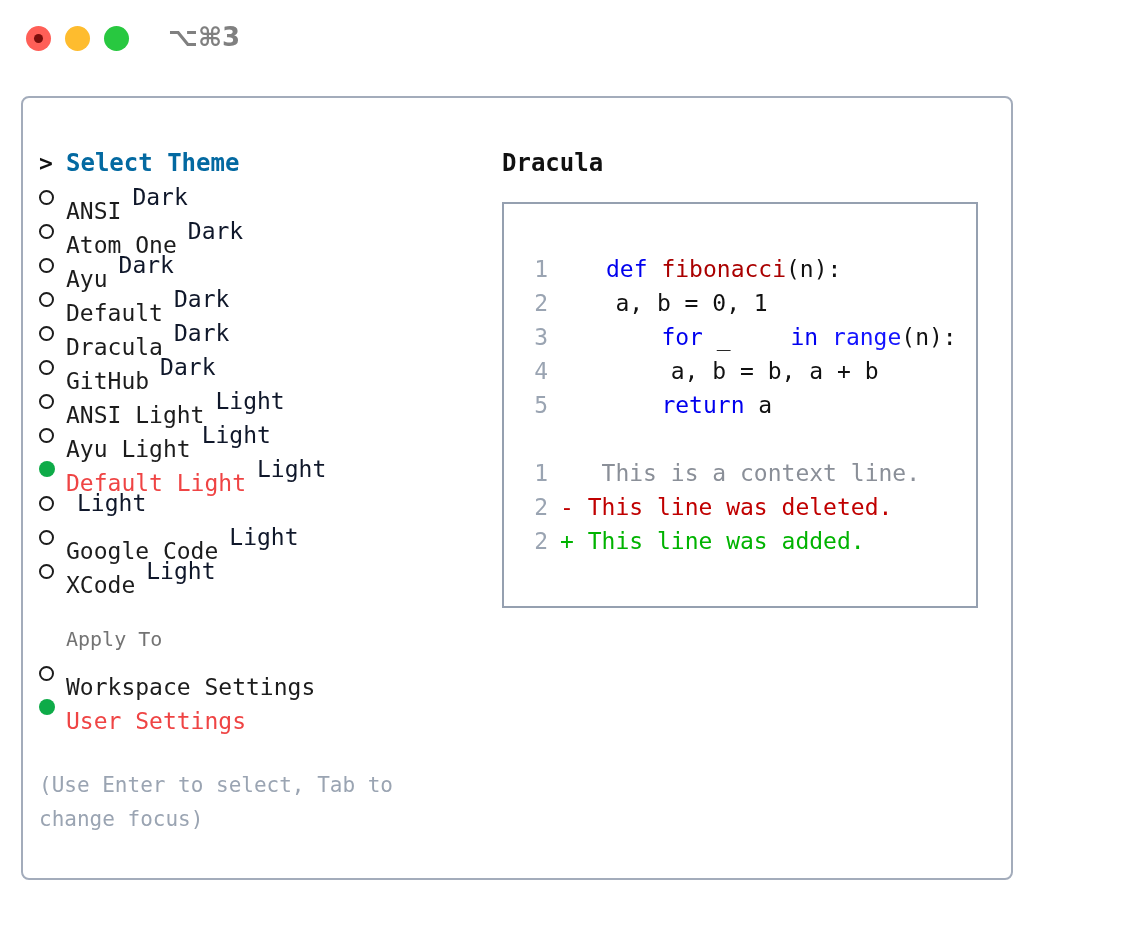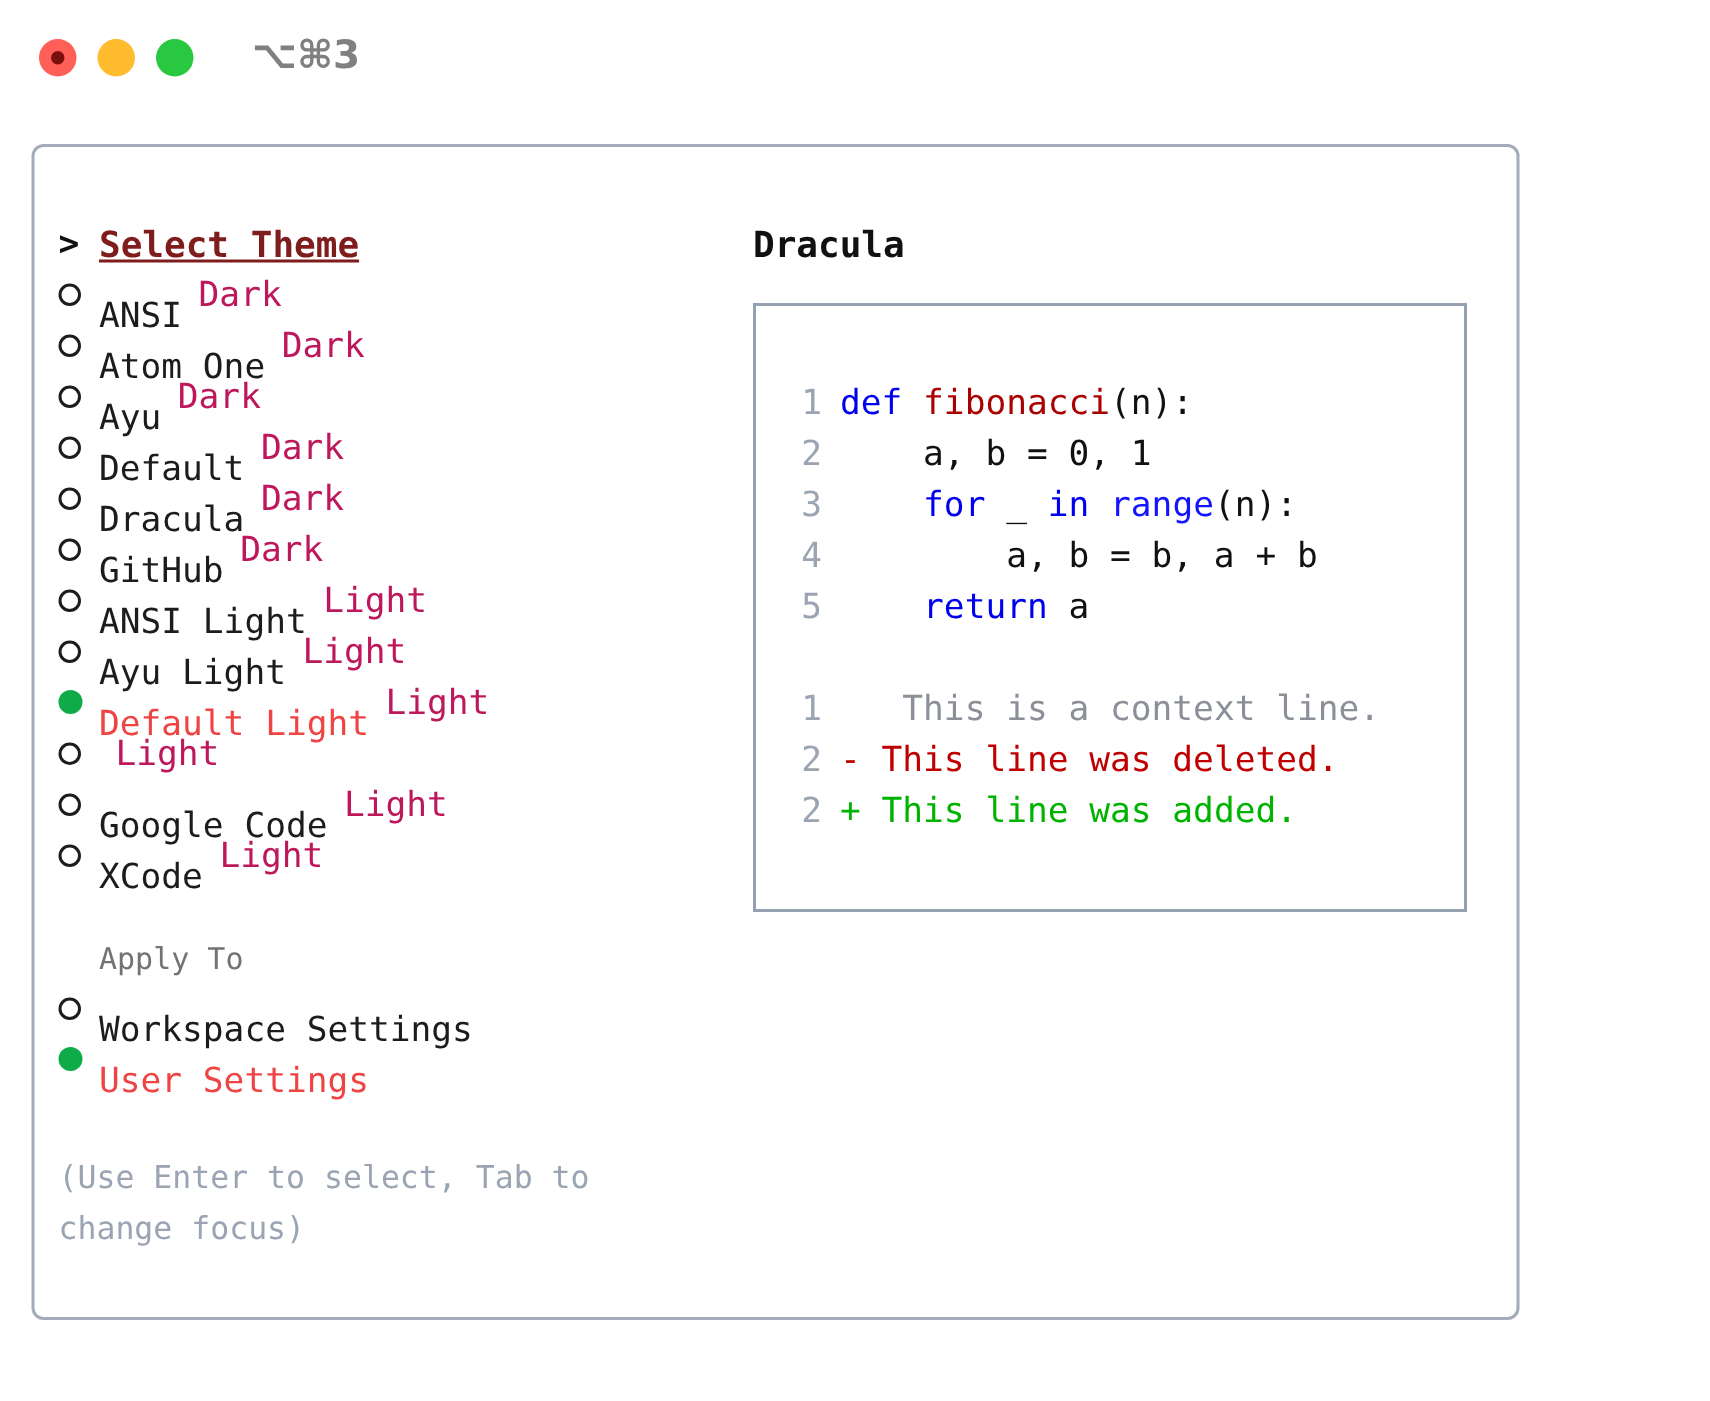--- a/index.html
+++ b/index.html
@@ -122,33 +122,32 @@
   }
   .radio-filled {
     display: inline-block;
     width: 16px;
     height: 16px;
     border-radius: 50%;
     background: #0eab48;
   }
   .heading-text {
     font-weight: bold;
-    color: #7f1d1d;
+    color: #0369a1;
     font-size: 24px;
-    text-decoration: underline;
   }
   .item-label {
     color: #1c1c1c;
     margin-top: 28px;
   }
   .item-label.selected {
     color: #ef4444;
   }
   .item-cat {
-    color: #be185d;
+    color: #0f172a;
     margin-left: 11px;
     text-align: center;
   }
   .spacer-row { height: 34px; }
 
   .section-label {
     height: 34px;
     display: flex;
     align-items: center;
     font-size: 20px;
@@ -197,21 +196,21 @@
   }
   .ln {
     display: inline-block;
     width: 26px;
     flex: 0 0 26px;
     text-align: right;
     color: #9aa4b2;
     margin-right: 12px;
   }
   .code-text { color: #111111; }
-  .tok-kw   { color: #0000ee; }
+  .tok-kw   { color: #0000ee; margin-left: 46px; }
   .tok-fn   { color: #aa0000; text-align: right; }
   .tok-call { color: #1414ff; }
   .tok-plain{ color: #111111; }
   .blank-line { height: 34px; }
   .diff-ctx  { color: #8a8f98; }
   .diff-del  { color: #c00000; }
   .diff-add  { color: #00b300; }
 </style>
 </head>
 <body>

